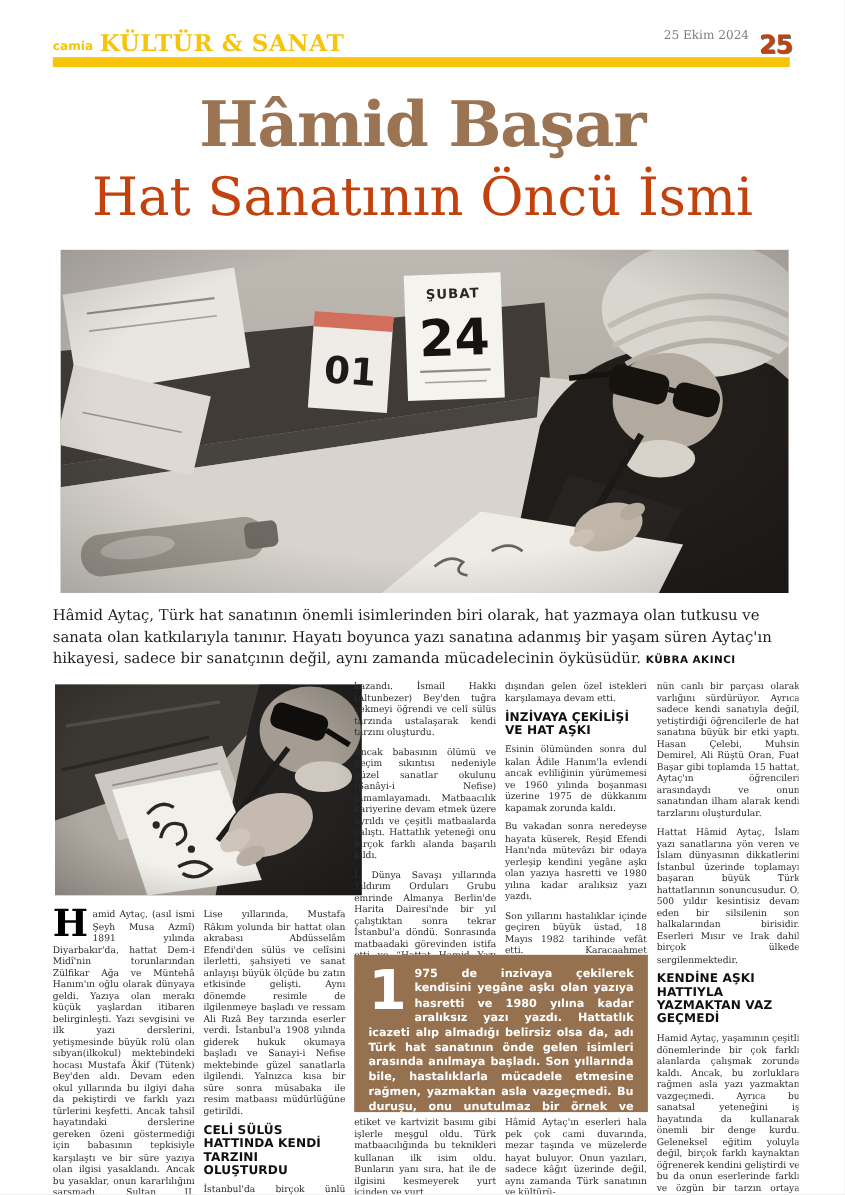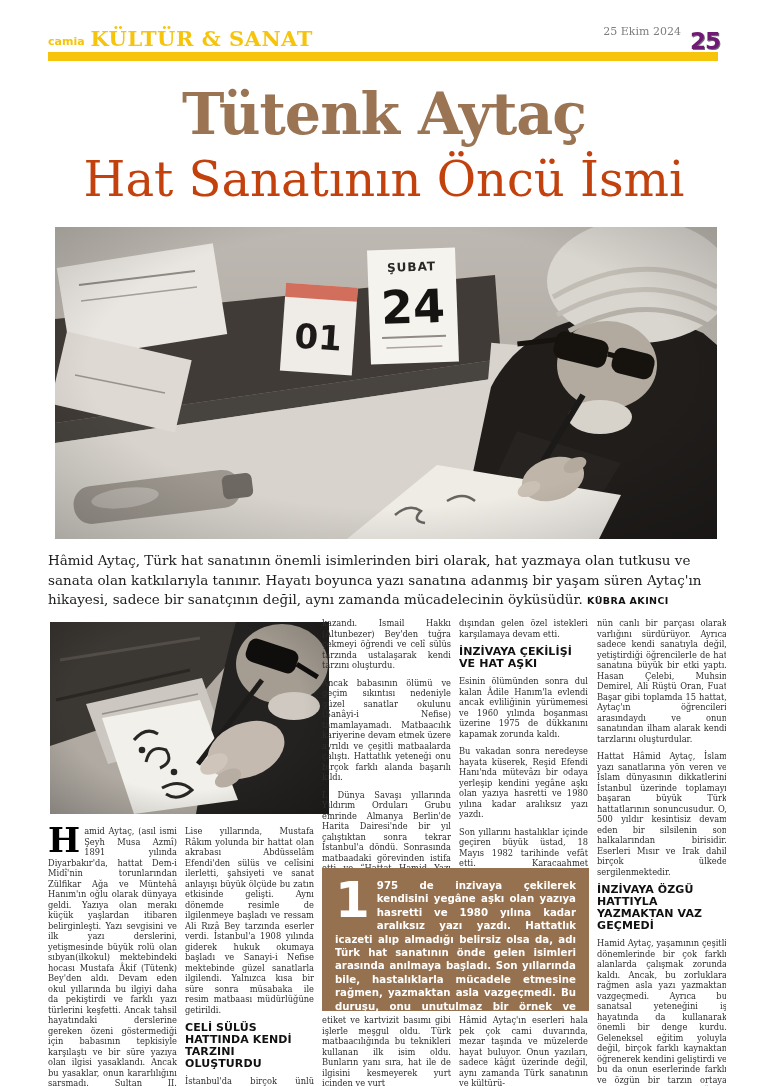--- a/index.html
+++ b/index.html
@@ -10,21 +10,21 @@
     font-family:"DejaVu Serif", serif; color:#2e2e2e;
   }
 
   
   .masthead { position:absolute; left:48px; top:24px; width:672px; height:28px; }
   .masthead-left { position:absolute; left:0; bottom:2px; display:flex; align-items:flex-end; gap:6px; }
   .kicker { font-family:"DejaVu Sans", sans-serif; font-weight:bold; font-size:11px; color:#f6c40a; padding-bottom:2px; }
   .section-title { font-family:"DejaVu Serif", serif; font-weight:bold; font-size:21px; letter-spacing:.5px; color:#f6c40a; line-height:22px; }
   .masthead-right { position:absolute; right:0; bottom:0; display:flex; align-items:flex-end; gap:9px; }
   .edition-date { font-family:"DejaVu Serif", serif; font-size:11px; color:#7d7d7d; padding-bottom:14px; }
-  .page-number { font-family:"DejaVu Sans", sans-serif; font-weight:bold; font-size:23px; line-height:22px; color:#701a75;
+  .page-number { font-family:"DejaVu Sans", sans-serif; font-weight:bold; font-size:23px; line-height:22px; color:#c2410c;
                  text-shadow:1px 1px 0 #6f6f6f; letter-spacing:-1px; }
   .accent-bar { position:absolute; left:48px; top:52px; width:670px; height:9px; background:#f6c40a; }
 
   
   .headline { position:absolute; left:0; top:82px; width:768px; text-align:center;
               font-family:"DejaVu Serif", serif; font-weight:bold; font-size:57px; line-height:64px;
               letter-spacing:-1px; color:#9a7453; }
   .subheadline { position:absolute; left:0; top:150px; width:768px; text-align:center;
               font-family:"DejaVu Serif", serif; font-weight:normal; font-size:48px; line-height:58px;
               color:#c2410c; }
@@ -73,21 +73,21 @@
       <span class="kicker">camia</span>
       <span class="section-title">KÜLTÜR &amp; SANAT</span>
     </div>
     <div class="masthead-right">
       <span class="edition-date">25 Ekim 2024</span>
       <span class="page-number">25</span>
     </div>
   </div>
   <div class="accent-bar"></div>
 
-  <h1 class="headline">Tütenk Aytaç</h1>
+  <h1 class="headline">Hâmid Başar</h1>
   <h2 class="subheadline">Hat Sanatının Öncü İsmi</h2>
 
   <div class="main-photo photo">
     <svg width="662" height="312" viewBox="0 0 662 312" xmlns="http://www.w3.org/2000/svg">
       <defs>
         <radialGradient id="vig" cx="50%" cy="45%" r="75%">
           <stop offset="60%" stop-color="rgba(0,0,0,0)"></stop>
           <stop offset="100%" stop-color="rgba(0,0,0,0.22)"></stop>
         </radialGradient>
         <linearGradient id="wall" x1="0" y1="0" x2="0" y2="1">
@@ -251,21 +251,21 @@
           <p class="body-p">Son yıllarını hastalıklar içinde geçiren büyük üstad, 18 Mayıs 1982 tarihinde vefât etti. Karacaahmet Mezarlığı'na defnedilen naaşı daha sonra Şeyh Hamdullah'ın ayakucuna nakledilmiştir.</p>
         </div>
         <div class="col-after">
           <p class="body-p">Hâmid Aytaç'ın eserleri hala pek çok cami duvarında, mezar taşında ve müzelerde hayat buluyor. Onun yazıları, sadece kâğıt üzerinde değil, aynı zamanda Türk sanatının ve kültürü-</p>
         </div>
       </div>
     <div class="article-col" id="col5">
         <div class="col-flow">
           <p class="body-p">nün canlı bir parçası olarak varlığını sürdürüyor. Ayrıca sadece kendi sanatıyla değil, yetiştirdiği öğrencilerle de hat sanatına büyük bir etki yaptı. Hasan Çelebi, Muhsin Demirel, Ali Rüştü Oran, Fuat Başar gibi toplamda 15 hattat, Aytaç'ın öğrencileri arasındaydı ve onun sanatından ilham alarak kendi tarzlarını oluşturdular.</p>
           <p class="body-p">Hattat Hâmid Aytaç, İslam yazı sanatlarına yön veren ve İslam dünyasının dikkatlerini İstanbul üzerinde toplamayı başaran büyük Türk hattatlarının sonuncusudur. O, 500 yıldır kesintisiz devam eden bir silsilenin son halkalarından birisidir. Eserleri Mısır ve Irak dahil birçok ülkede sergilenmektedir.</p>
-          <h3 class="subhead">İNZİVAYA ÖZGÜ HATTIYLA YAZMAKTAN VAZ GEÇMEDİ</h3>
+          <h3 class="subhead">KENDİNE AŞKI HATTIYLA YAZMAKTAN VAZ GEÇMEDİ</h3>
           <p class="body-p">Hamid Aytaç, yaşamının çeşitli dönemlerinde bir çok farklı alanlarda çalışmak zorunda kaldı. Ancak, bu zorluklara rağmen asla yazı yazmaktan vazgeçmedi. Ayrıca bu sanatsal yeteneğini iş hayatında da kullanarak önemli bir denge kurdu. Geleneksel eğitim yoluyla değil, birçok farklı kaynaktan öğrenerek kendini geliştirdi ve bu da onun eserlerinde farklı ve özgün bir tarzın ortaya çıkmasına olanak sağladı. Hattatlık icazeti alıp almadığı belirsiz olsa da, adı Türk hat sanatının önde gelen isimleri arasında anılmaya başladı. Son yıllarında bile, hastalıklarla mücadele etmesine rağmen, yazmaktan asla vazgeçmedi. Bu duruşu, onu unutulmaz bir örnek ve ilham kaynağı haline getiriyor.</p>
         </div>
       </div>
 
     <div class="pull-quote">
       <div class="pull-quote-text">
         <span class="quote-dropcap">1</span><span>975 de inzivaya çekilerek kendisini yegâne aşkı olan yazıya hasretti ve 1980 yılına kadar aralıksız yazı yazdı. Hattatlık icazeti alıp almadığı belirsiz olsa da, adı Türk hat sanatının önde gelen isimleri arasında anılmaya başladı. Son yıllarında bile, hastalıklarla mücadele etmesine rağmen, yazmaktan asla vazgeçmedi. Bu duruşu, onu unutulmaz bir örnek ve ilham kaynağı haline getiriyor.</span>
       </div>
     </div>
 

